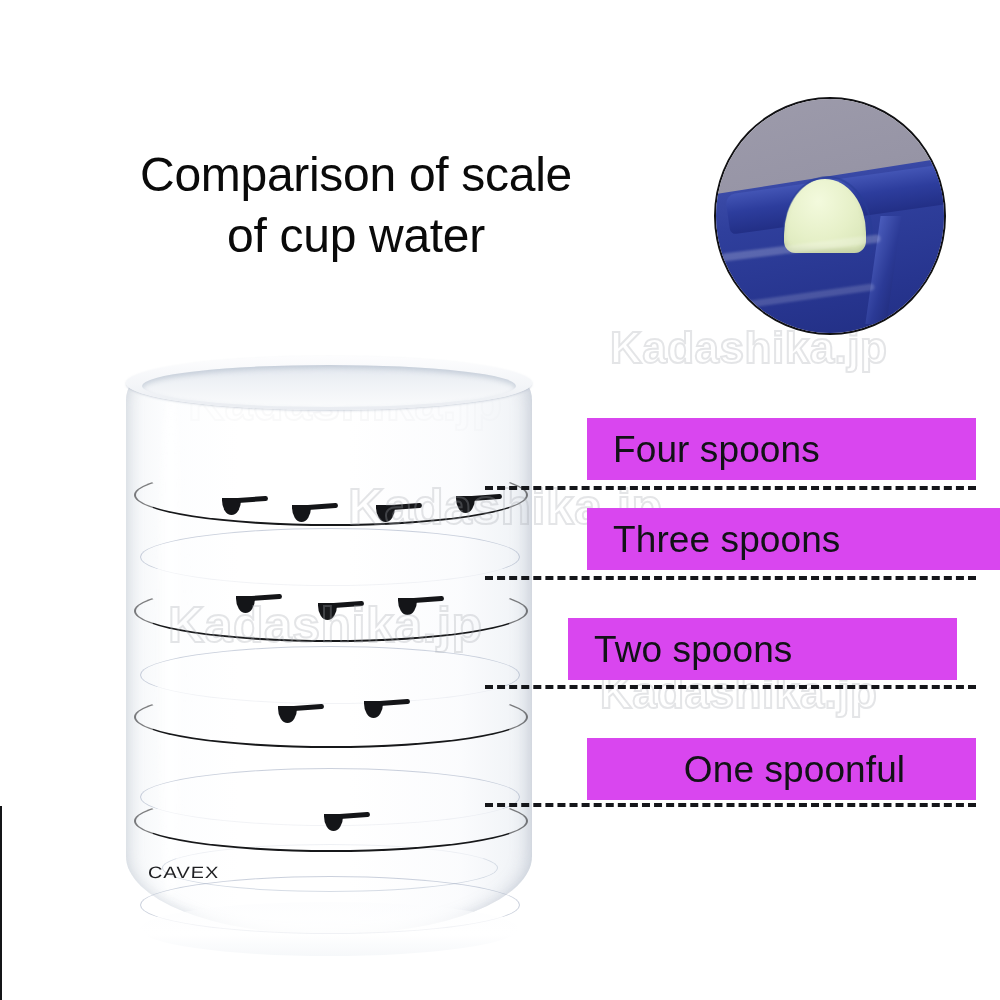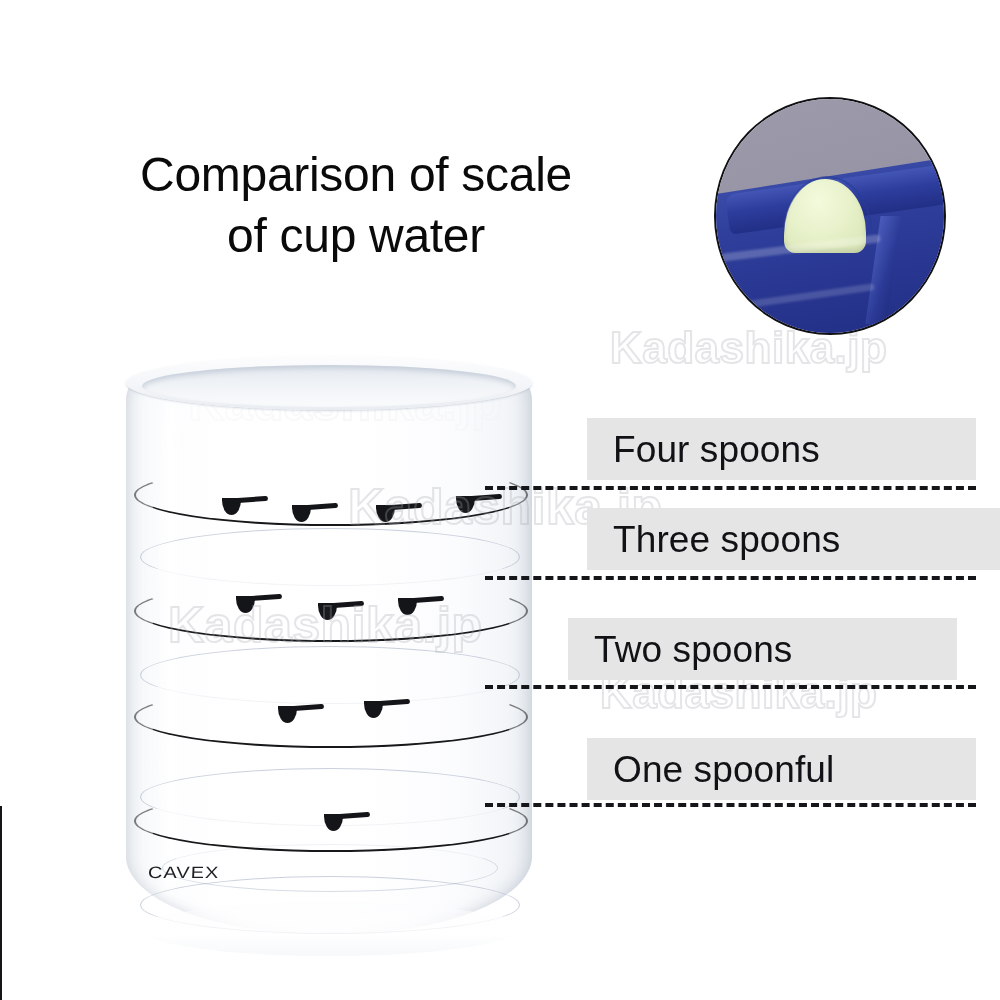--- a/index.html
+++ b/index.html
@@ -241,21 +241,21 @@
   }
 
   
   .leader {
     position: absolute;
     height: 0;
     border-top: 4px dashed #15161a;
   }
   .label-band {
     position: absolute;
-    background: #e5e5e5;
+    background: #d946ef;
     display: flex;
     align-items: center;
     padding-left: 26px;
     box-sizing: border-box;
   }
   .label-band span {
     font-size: 37px;
     color: #111216;
     letter-spacing: 0.1px;
     line-height: 1;
@@ -385,20 +385,20 @@
   <div class="label-band" style="left:587px; top:468px; width:460px; height:62px;">
     <span>Three spoons</span>
   </div>
   <div class="leader" style="left:485px; top:536px; width:491px;"></div>
 
   <div class="label-band" style="left:568px; top:578px; width:389px; height:62px;text-align:center;">
     <span>Two spoons</span>
   </div>
   <div class="leader" style="left:485px; top:645px; width:491px;"></div>
 
-  <div class="label-band" style="left:587px; top:698px; width:389px; height:62px;">
+  <div class="label-band" style="left:587px; top:698px; width:389px; height:62px;justify-content:center;">
     <span>One spoonful</span>
   </div>
   <div class="leader" style="left:485px; top:763px; width:491px;"></div>
 
   <div class="edge-line"></div>
 
 </div>
 
 </body></html>

